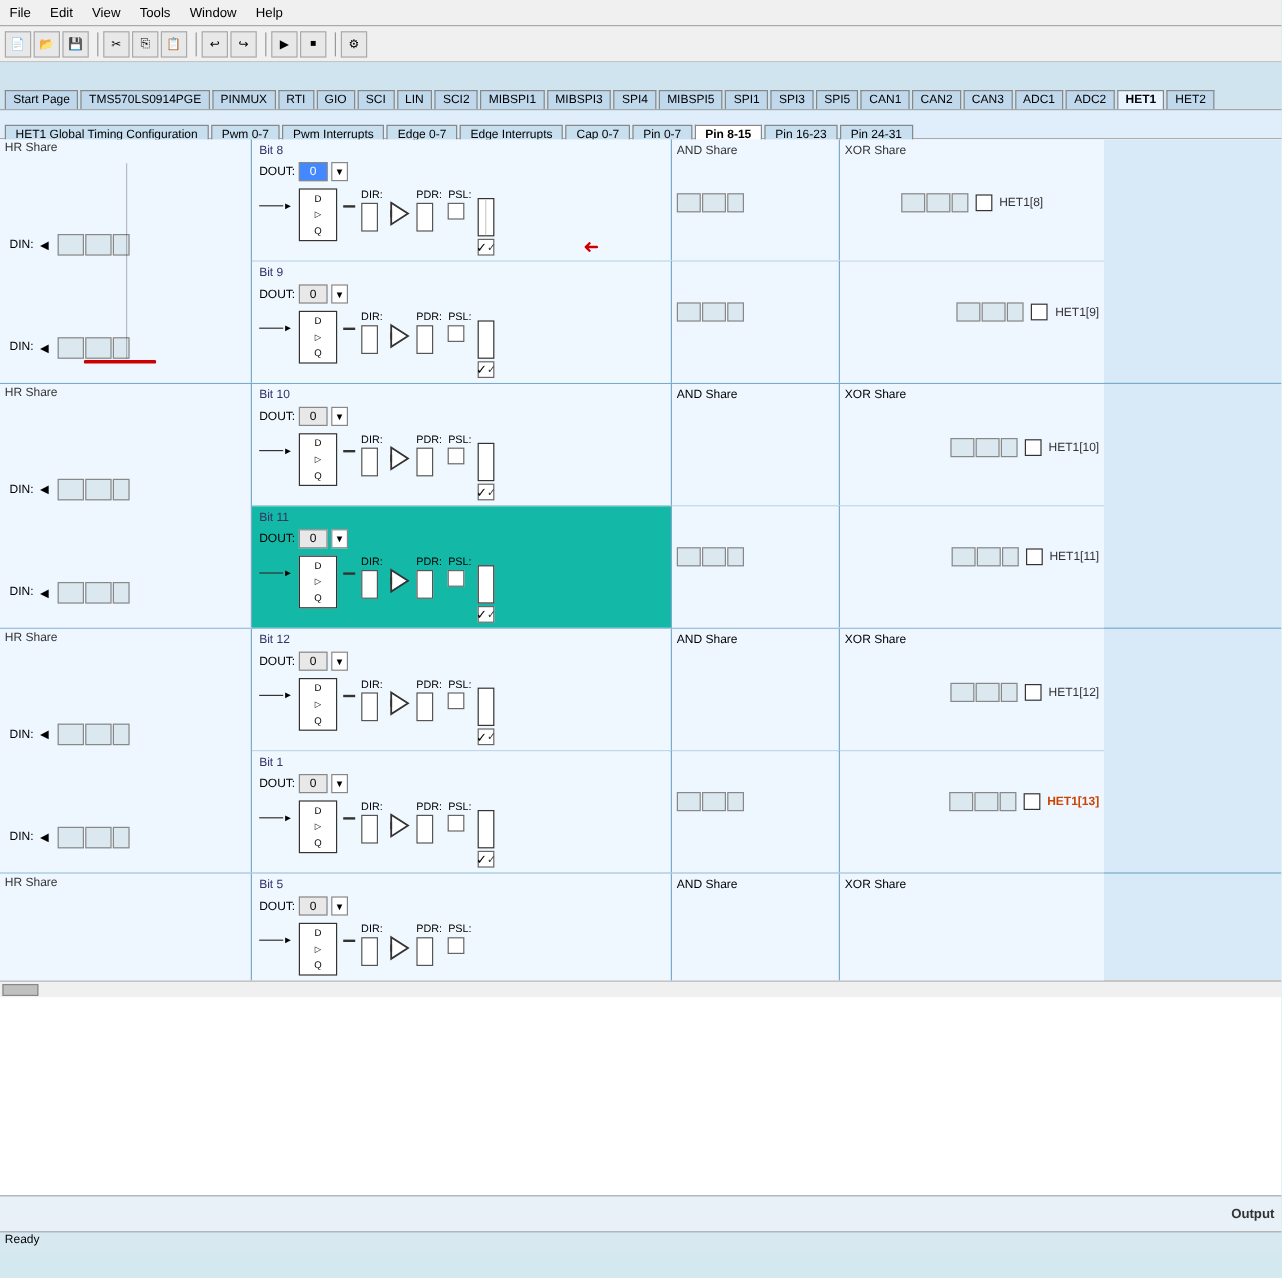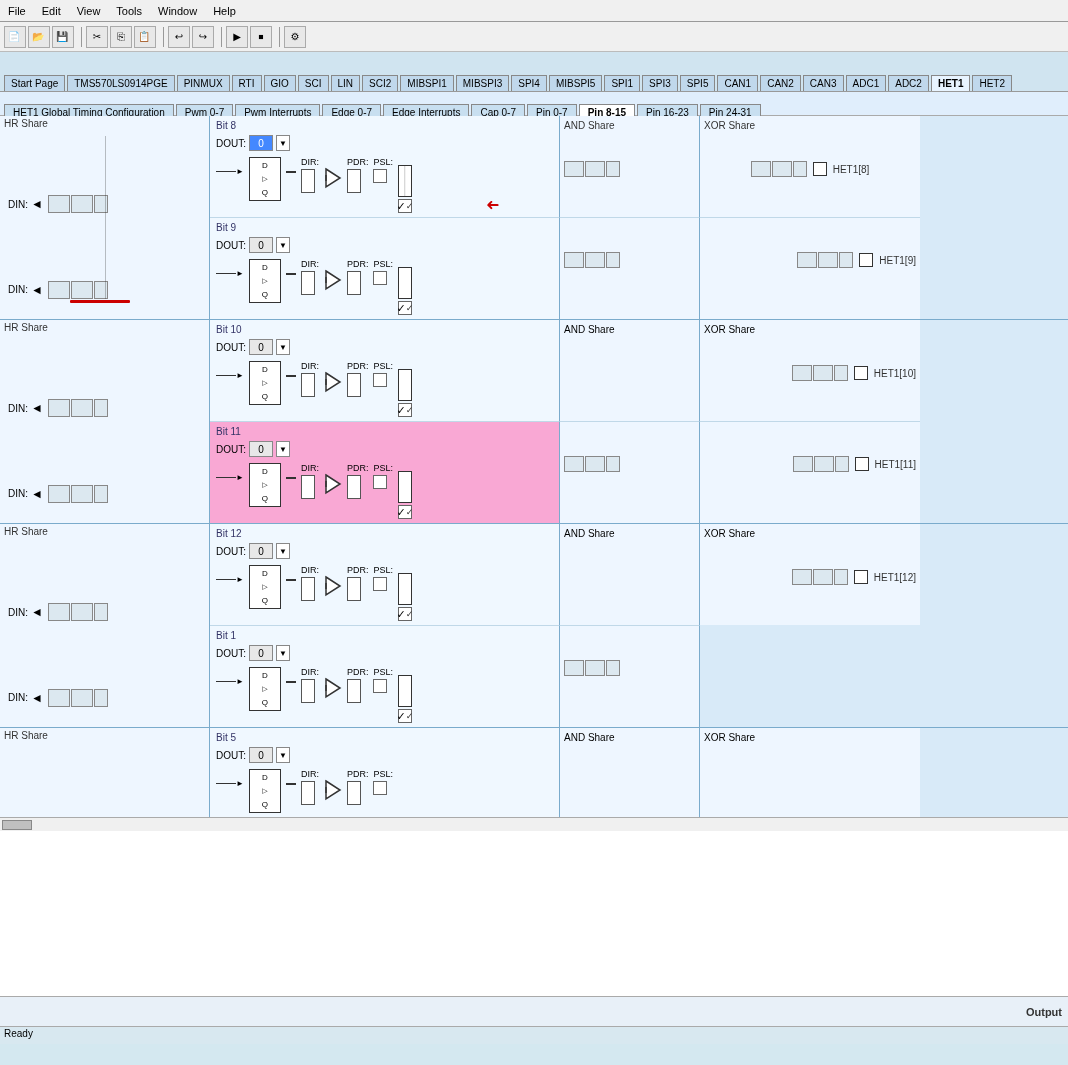--- a/index.html
+++ b/index.html
@@ -355,21 +355,21 @@
           <div style="display:flex; gap:1px;">
             <div style="width:20px;height:16px;border:1px solid #888;background:#dce8f0;"></div>
             <div style="width:20px;height:16px;border:1px solid #888;background:#dce8f0;"></div>
             <div style="width:14px;height:16px;border:1px solid #888;background:#dce8f0;"></div>
           </div>
           <div style="width:14px;height:14px;border:1.5px solid #333;background:white;"></div>
           <span style="font-size:10px; color:#333;">HET1[10]</span>
         </div>
       </div>
 
-      <div style="border-right:1px solid #7aabcc; background:#f9a8d4; padding:4px 6px; position:relative; border-top:1px solid #c0d8e8;">
+      <div style="border-right:1px solid #7aabcc; background:#14b8a6; padding:4px 6px; position:relative; border-top:1px solid #c0d8e8;">
         <div style="font-size:10px; color:#336;">Bit 11</div>
         <div style="display:flex; align-items:center; gap:3px; margin-bottom:6px; margin-top:4px;">
           <span style="font-size:10px;">DOUT:</span>
           <div style="background:#e8e8e8; border:1px solid #888; width:24px; height:16px; display:flex; align-items:center; justify-content:center; font-size:10px;">0</div>
           <div style="background:#fff; border:1px solid #888; width:14px; height:16px; display:flex; align-items:center; justify-content:center; font-size:8px; cursor:pointer;">▼</div>
         </div>
         <div style="display:flex; align-items:flex-start; gap:5px;">
           <div style="display:flex; align-items:center; margin-top:10px;">
             <div style="width:20px; height:1.5px; background:#333;"></div>
             <span style="font-size:8px;">►</span>
@@ -548,20 +548,31 @@
           </div>
         </div>
       </div>
       <div style="border-right:1px solid #7aabcc; background:#eef6ff; padding:4px; border-top:1px solid #c0d8e8;">
         <div style="display:flex; gap:1px; margin-top:30px;">
           <div style="width:20px;height:16px;border:1px solid #888;background:#dce8f0;"></div>
           <div style="width:20px;height:16px;border:1px solid #888;background:#dce8f0;"></div>
           <div style="width:14px;height:16px;border:1px solid #888;background:#dce8f0;"></div>
         </div>
       </div>
+      <div style="background:#eef6ff; padding:4px; border-top:1px solid #c0d8e8;">
+        <div style="display:flex; align-items:center; justify-content:flex-end; margin-top:30px; gap:6px;">
+          <div style="display:flex; gap:1px;">
+            <div style="width:20px;height:16px;border:1px solid #888;background:#dce8f0;"></div>
+            <div style="width:20px;height:16px;border:1px solid #888;background:#dce8f0;"></div>
+            <div style="width:14px;height:16px;border:1px solid #888;background:#dce8f0;"></div>
+          </div>
+          <div style="width:14px;height:14px;border:1.5px solid #333;background:white;"></div>
+          <span style="font-size:10px; color:#cc4400; font-weight:bold;">HET1[13]</span>
+        </div>
+      </div>
     </div>
 
     <div style="display:grid; grid-template-columns: 210px 350px 140px 220px;">
       <div style="border-right:1px solid #7aabcc; background:#eef6ff; position:relative; min-height:70px;">
         <div class="section-label">HR Share</div>
       </div>
       <div style="border-right:1px solid #7aabcc; background:#f0f8ff; padding:4px 6px;">
         <div style="font-size:10px; color:#336;">Bit 5</div>
         <div style="display:flex; align-items:center; gap:3px; margin-bottom:6px; margin-top:4px;">
           <span style="font-size:10px;">DOUT:</span>

